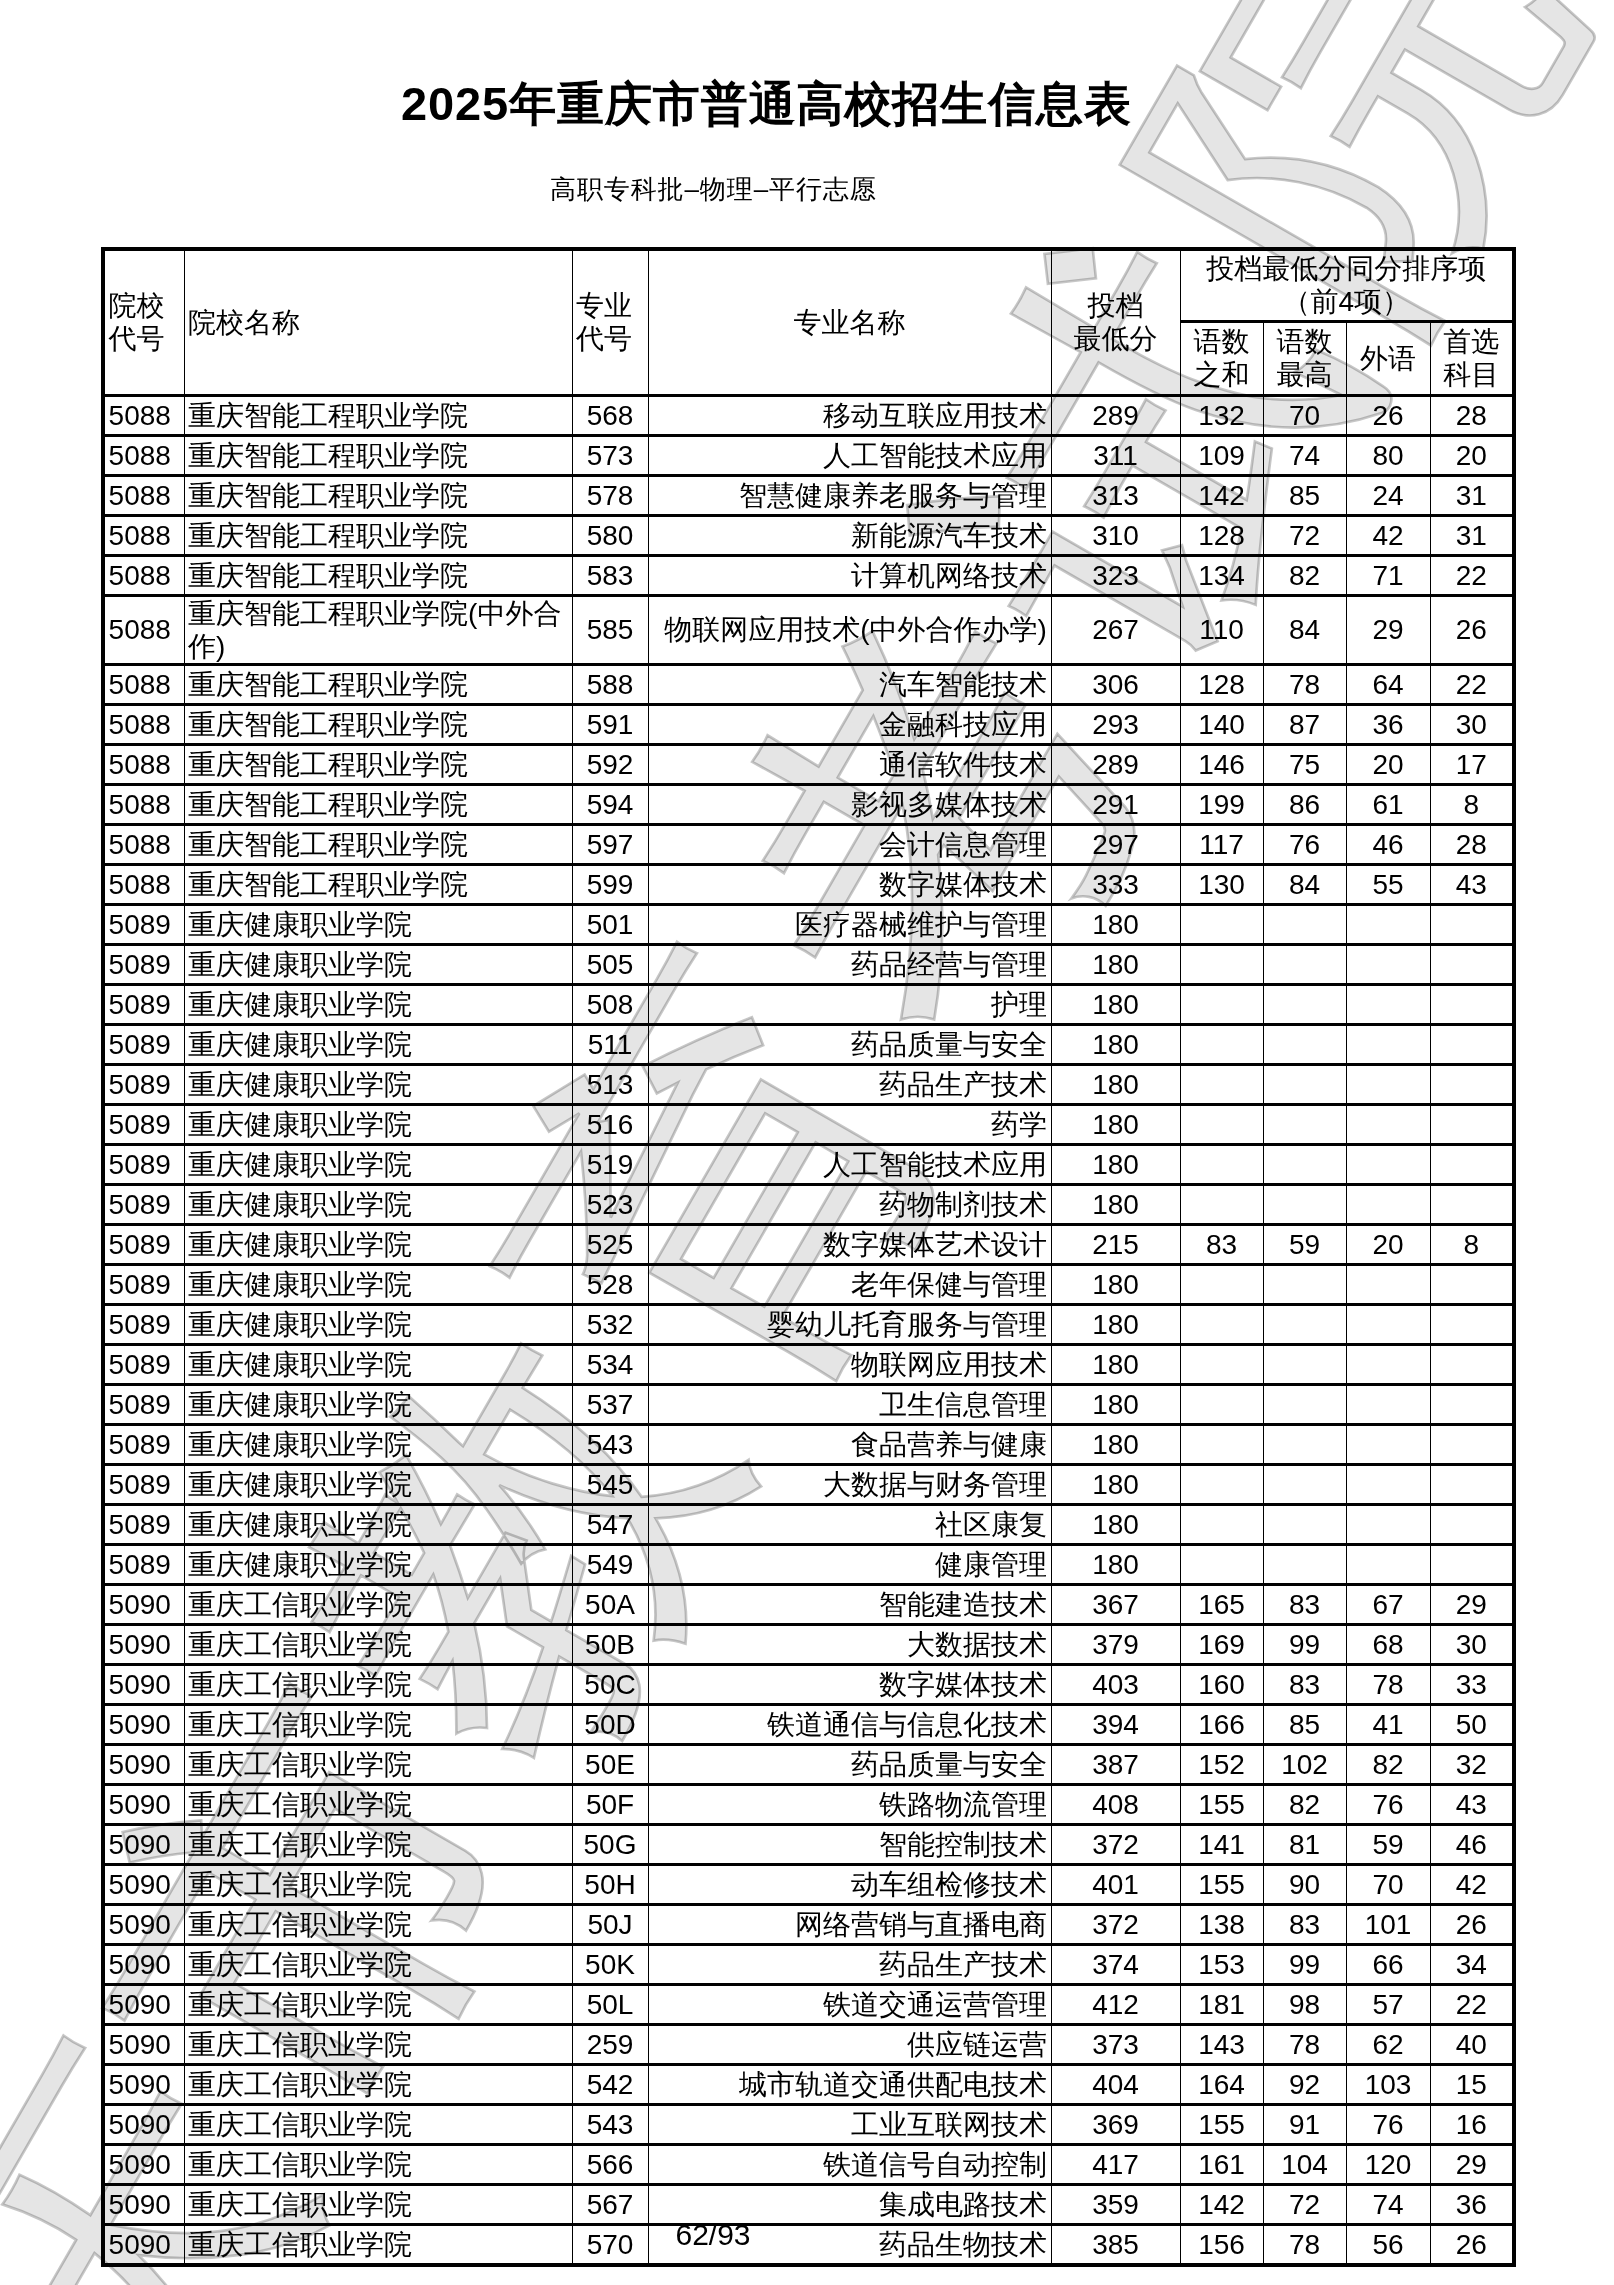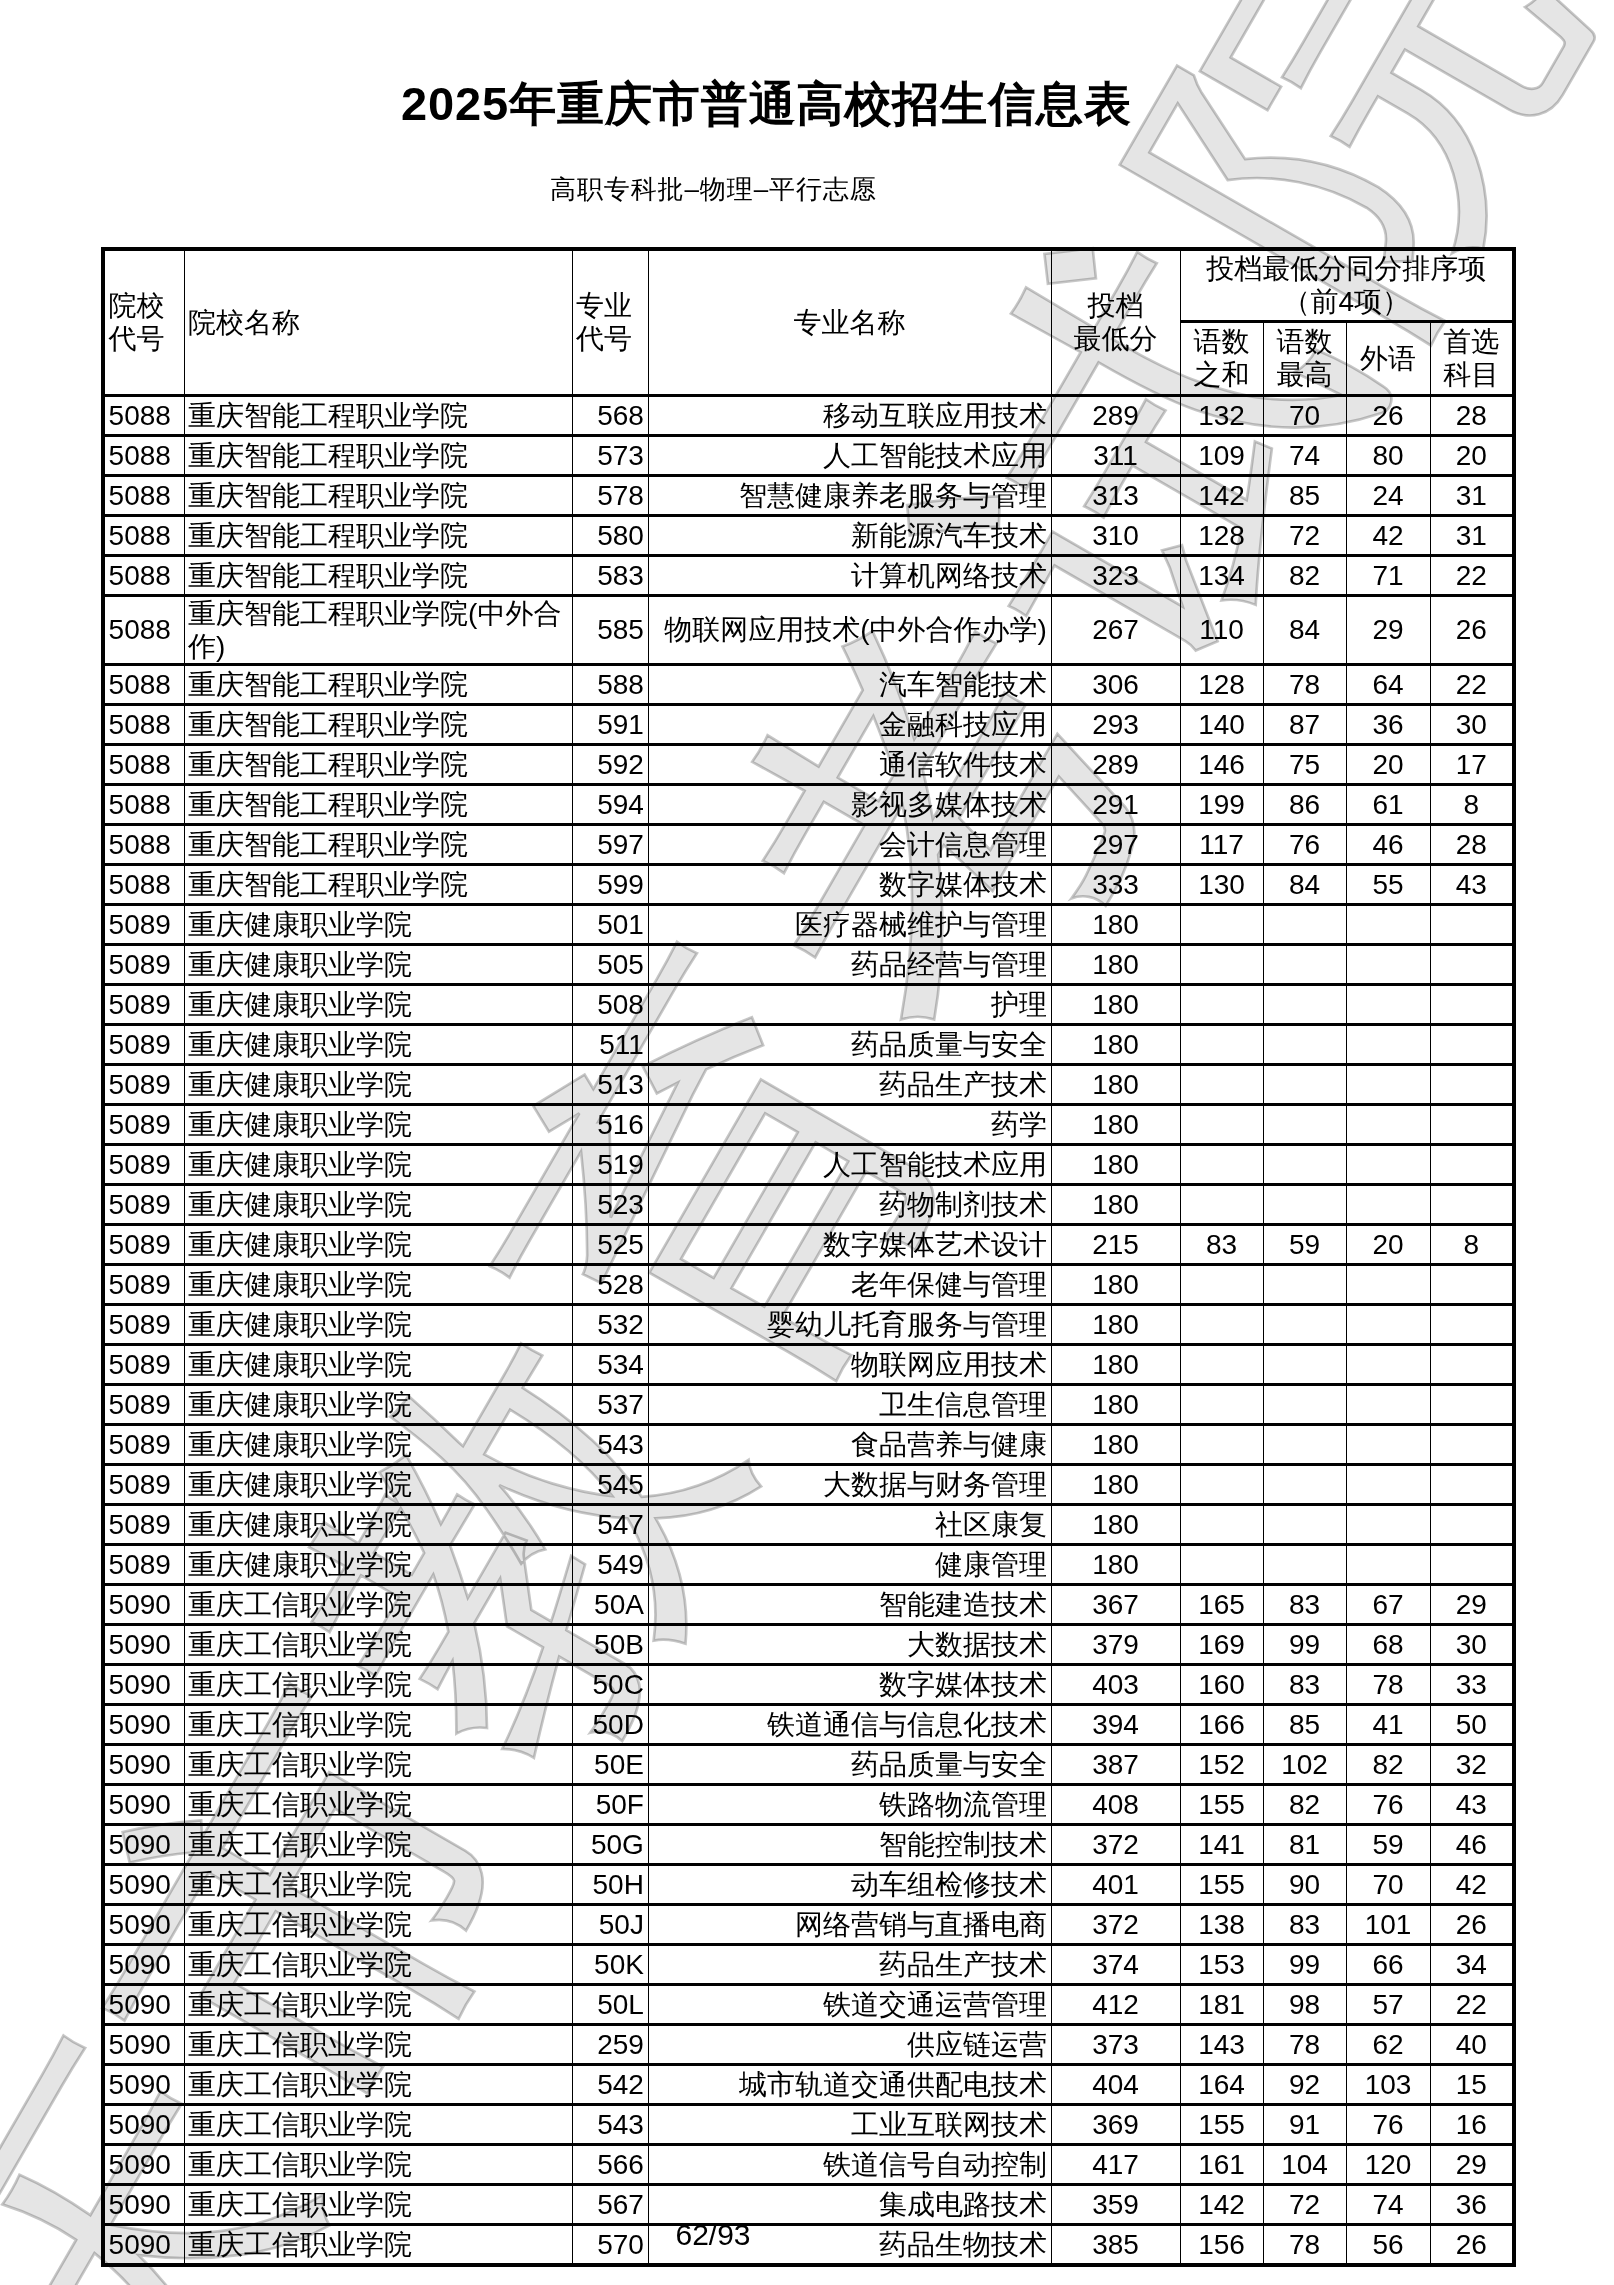--- a/index.html
+++ b/index.html
@@ -58,21 +58,21 @@
   }
   table.grid{border:4.5px solid #000;}
   .pre{white-space:pre-line;}
   .hdr-group{height:72px;text-align:center;}
   .hdr-sub{height:74px;text-align:center;}
   th.h-left{text-align:left;padding-left:7.2px;}
   th.h-name{text-align:left;padding-left:11px;}
   th.h-center{text-align:center;}
   td.c0{text-align:left;padding-left:7.2px;}
   td.c1{text-align:left;padding-left:11px;}
-  td.c2{text-align:right;padding-left:7.2px;}
+  td.c2{text-align:center;padding-left:7.2px;}
   td.c3{text-align:right;padding-left:11px;}
   td.c4,td.c5,td.c6,td.c7,td.c8{text-align:center;}
   tbody td{height:37px;}
   .footer{
     position:absolute;left:0;top:2218px;width:1426px;
     text-align:center;font-size:30px;z-index:2;
   }
 </style>
 </head>
 <body>

